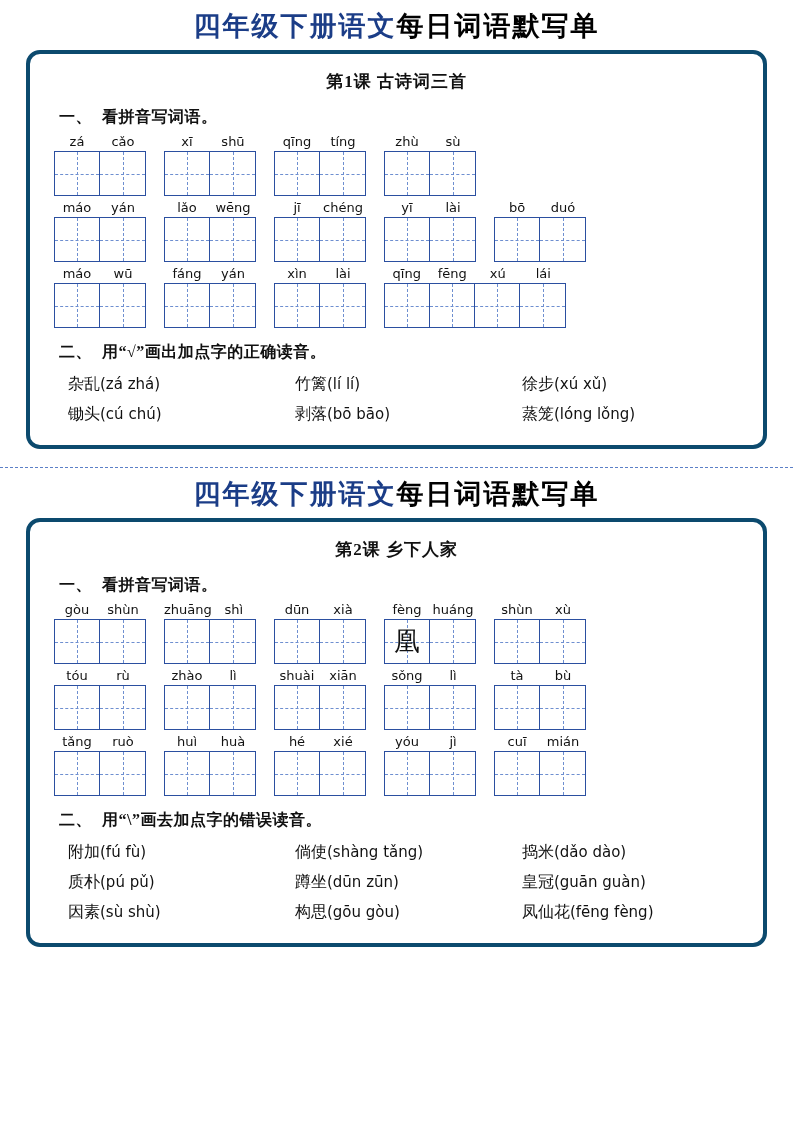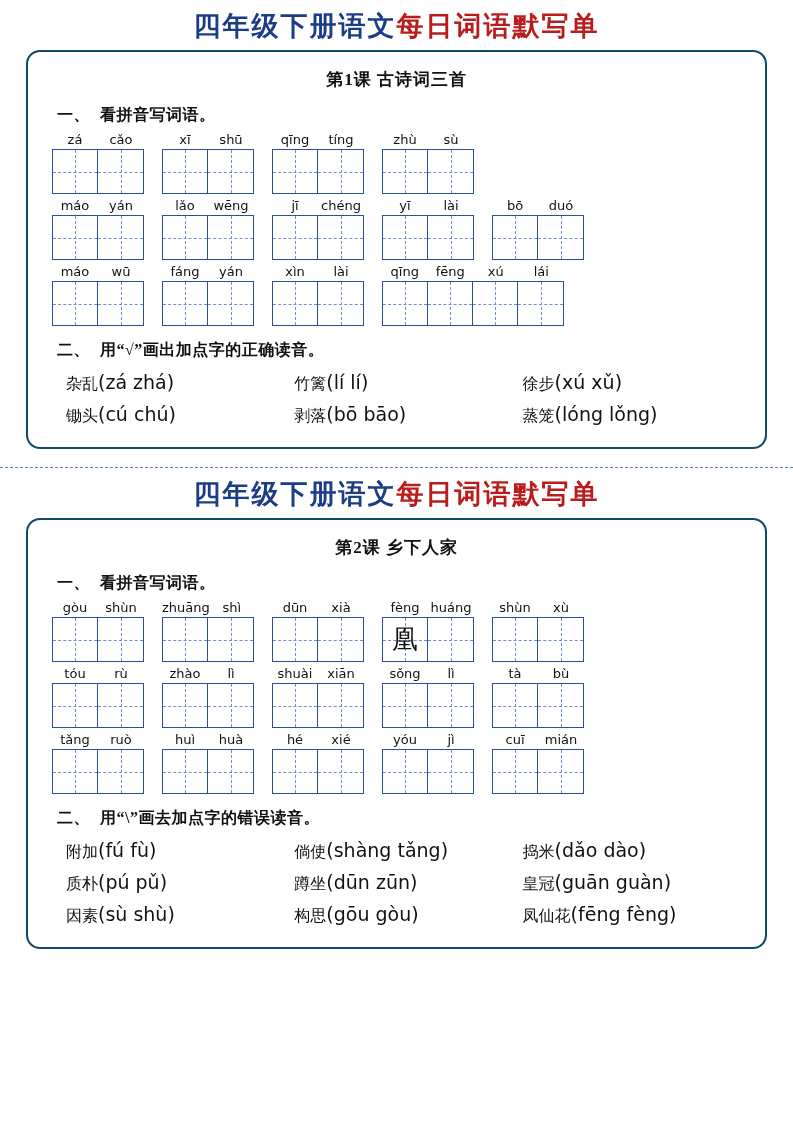--- a/index.html
+++ b/index.html
@@ -33,24 +33,24 @@
     font-family: "Liberation Serif", "DejaVu Serif", serif;
     font-weight: bold;
     font-size: 27px;
     letter-spacing: 2px;
     padding: 8px 0 6px 0;
   }
   .sheet-title .blue {
     color: #1b3d87;
   }
   .sheet-title .red {
-    color: #b91c1c;
+    color: #000000;
   }
   .sheet-body {
-    border: 2px solid #0c4a6e;
+    border: 4px solid #0c4a6e;
     border-radius: 14px;
     padding: 12px 14px 16px 14px;
     box-sizing: border-box;
   }
   .lesson-title {
     text-align: center;
     font-weight: bold;
     font-size: 17px;
     letter-spacing: 1px;
     margin: 4px 0 14px 0;
@@ -144,21 +144,21 @@
     width: 33.33%;
     font-size: 16px;
     line-height: 30px;
     font-family: "Liberation Serif", "DejaVu Serif", serif;
     white-space: nowrap;
     box-sizing: border-box;
     padding-right: 6px;
   }
   .choice-item .py {
     font-family: "DejaVu Sans", sans-serif;
-    font-size: 19px;
+    font-size: 15px;
   }
 
   
   .divider {
     border-top: 1.5px dashed #5b7fc7;
     margin: 18px 0 0 0;
   }
 </style>
 </head>
 <body>

